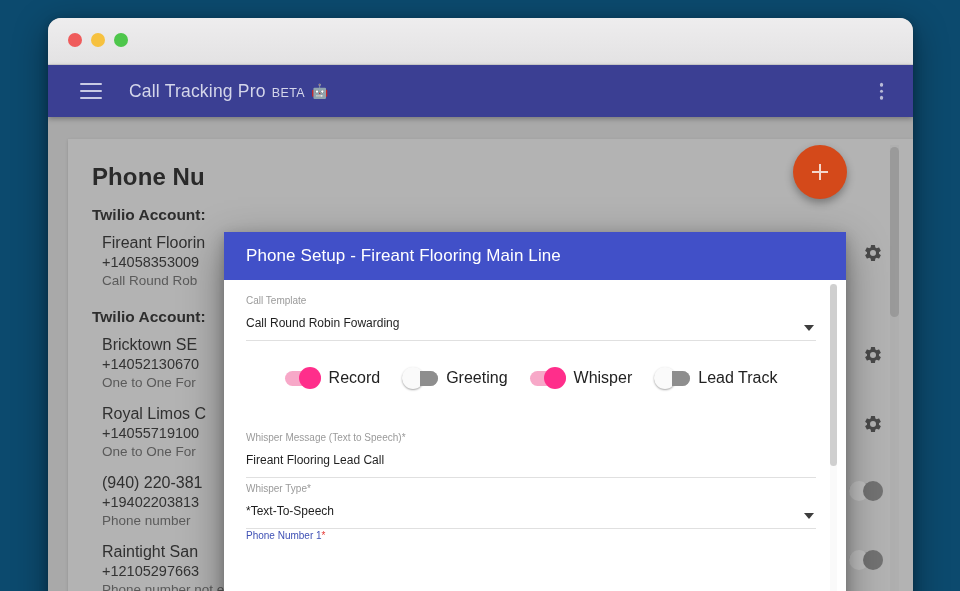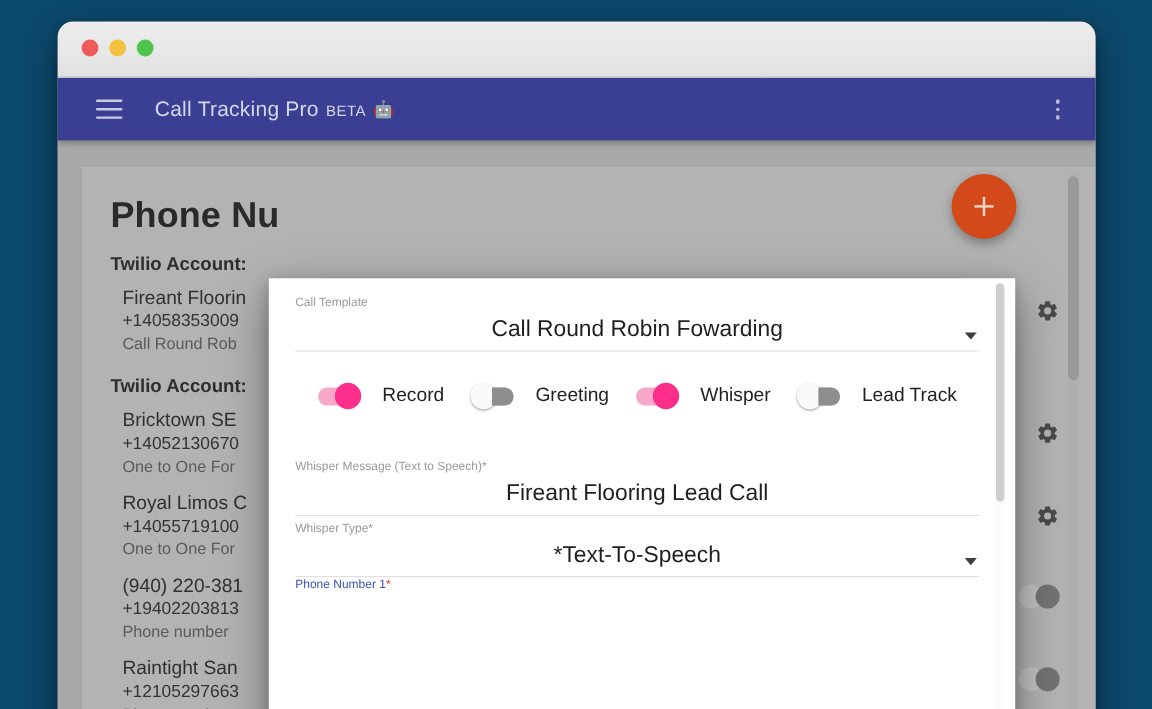--- a/index.html
+++ b/index.html
@@ -110,21 +110,21 @@
     position: absolute;
     left: 20px;
     top: 22px;
     right: 0px;
     bottom: -40px;
     background: #b3b3b3;
     box-shadow: 0 1px 3px rgba(0,0,0,0.15);
   }
   .page-title {
     margin: 24px 0 0 24px;
-    font-size: 30px;
+    font-size: 24px;
     font-weight: bold;
     color: #2a2a2a;
     letter-spacing: 0.1px;
   }
   .acct-head {
     margin: 15px 0 0 24px;
     font-size: 15.5px;
     font-weight: bold;
     color: #2e2e2e;
   }
@@ -297,25 +297,24 @@
   .field-label {
     font-size: 10px;
     color: #9a9a9a;
     line-height: 14px;
     margin-bottom: 3px;
   }
   .field-label .req { color: #9a9a9a; }
   .field-label.active { color: #3f51b5; }
   .field-label.active .req { color: #e53935; }
   .field-value {
-    font-size: 19px;
+    font-size: 12px;
     color: #1f1f1f;
     line-height: 24px;
     padding-bottom: 5px;
-    text-align: center;
   }
   .field-underline {
     height: 1px;
     background: #e0e0e0;
   }
   .select-caret {
     position: absolute;
     right: 2px;
     bottom: 10px;
     width: 0; height: 0;
@@ -328,21 +327,21 @@
   .toggles {
     display: flex;
     align-items: center;
     justify-content: center;
     gap: 22px;
     margin: 28px 0 26px 0;
   }
   .toggle-item {
     display: flex;
     align-items: center;
-    gap: 18px;
+    gap: 8px;
     cursor: pointer;
   }
   .sw {
     position: relative;
     width: 36px;
     height: 15px;
     border-radius: 8px;
   }
   .sw .knob {
     position: absolute;
@@ -492,20 +491,23 @@
         <div class="page-scroll-track"></div>
         <div class="page-scroll-thumb"></div>
       </div>
 
       <div class="fab">
         <span class="plus"></span>
       </div>
 
       <div class="modal">
 
+        <div class="modal-header">
+          <h2>Phone Setup - Fireant Flooring Main Line</h2>
+        </div>
 
         <div class="modal-body">
 
           <div class="field">
             <div class="field-label">Call Template</div>
             <div class="field-value">Call Round Robin Fowarding</div>
             <div class="field-underline"></div>
             <div class="select-caret"></div>
           </div>
 

